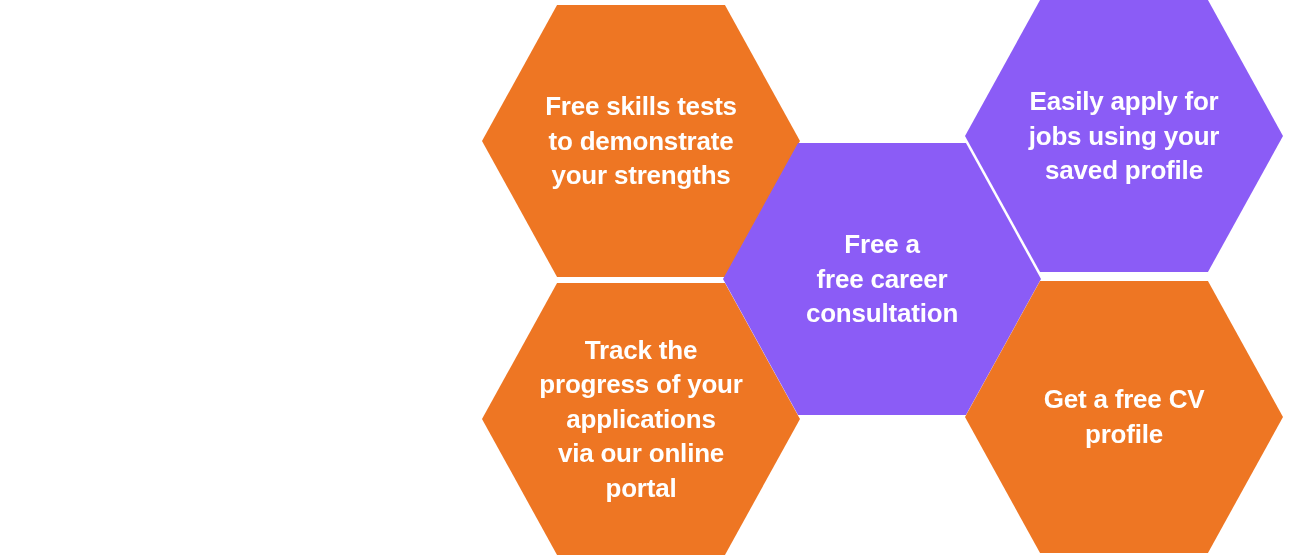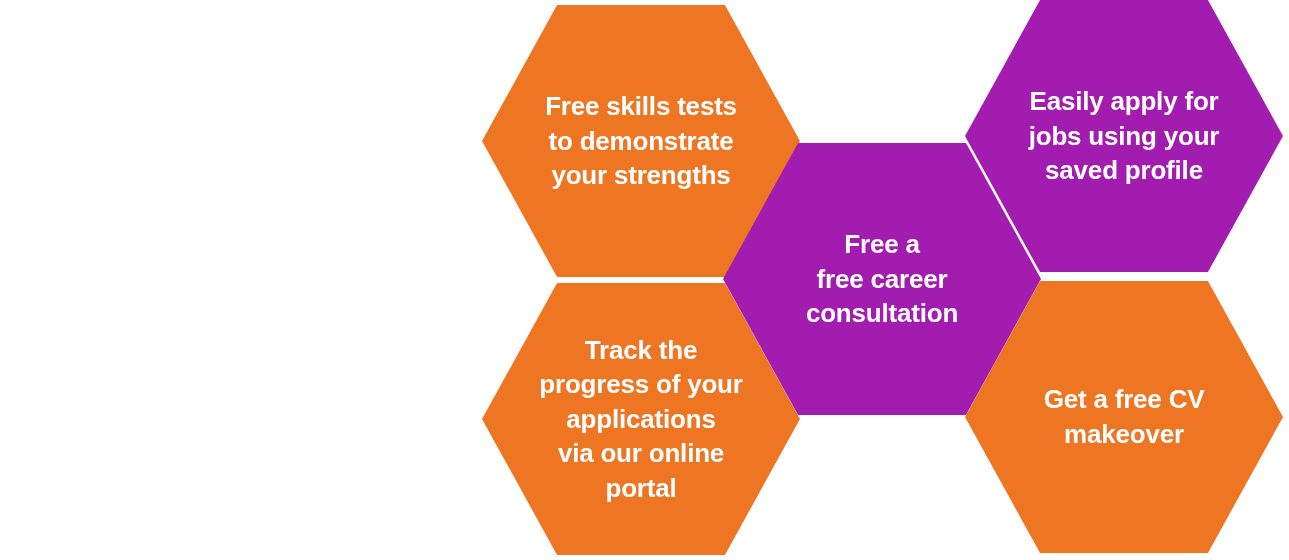--- a/index.html
+++ b/index.html
@@ -23,21 +23,21 @@
     height: 272px;
     display: flex;
     align-items: center;
     justify-content: center;
     box-sizing: border-box;
     padding: 0 54px;
     -webkit-clip-path: polygon(50% 0%, 100% 50%, 50% 100%, 0% 100%, 0% 0%);
     clip-path: polygon(23.6% 0%, 76.4% 0%, 100% 50%, 76.4% 100%, 23.6% 100%, 0% 50%);
   }
   .hex-orange { background: #ee7623; }
-  .hex-gray   { background: #a21caf; }
+  .hex-gray   { background: #8b5cf6; }
   .hex-label {
     color: #ffffff;
     font-weight: bold;
     font-size: 26px;
     line-height: 1.33;
     text-align: center;
     letter-spacing: -0.2px;
     white-space: pre-line;
     width: 100%;
   }
@@ -78,16 +78,16 @@
   </div>
 
   <div class="hex hex-gray" id="hex-6">
     <span class="hex-label">Easily apply for
 jobs using your
 saved profile</span>
   </div>
 
   <div class="hex hex-orange" id="hex-7">
     <span class="hex-label">Get a free CV
-makeover</span>
+profile</span>
   </div>
 
 </div>
 
 </body></html>

